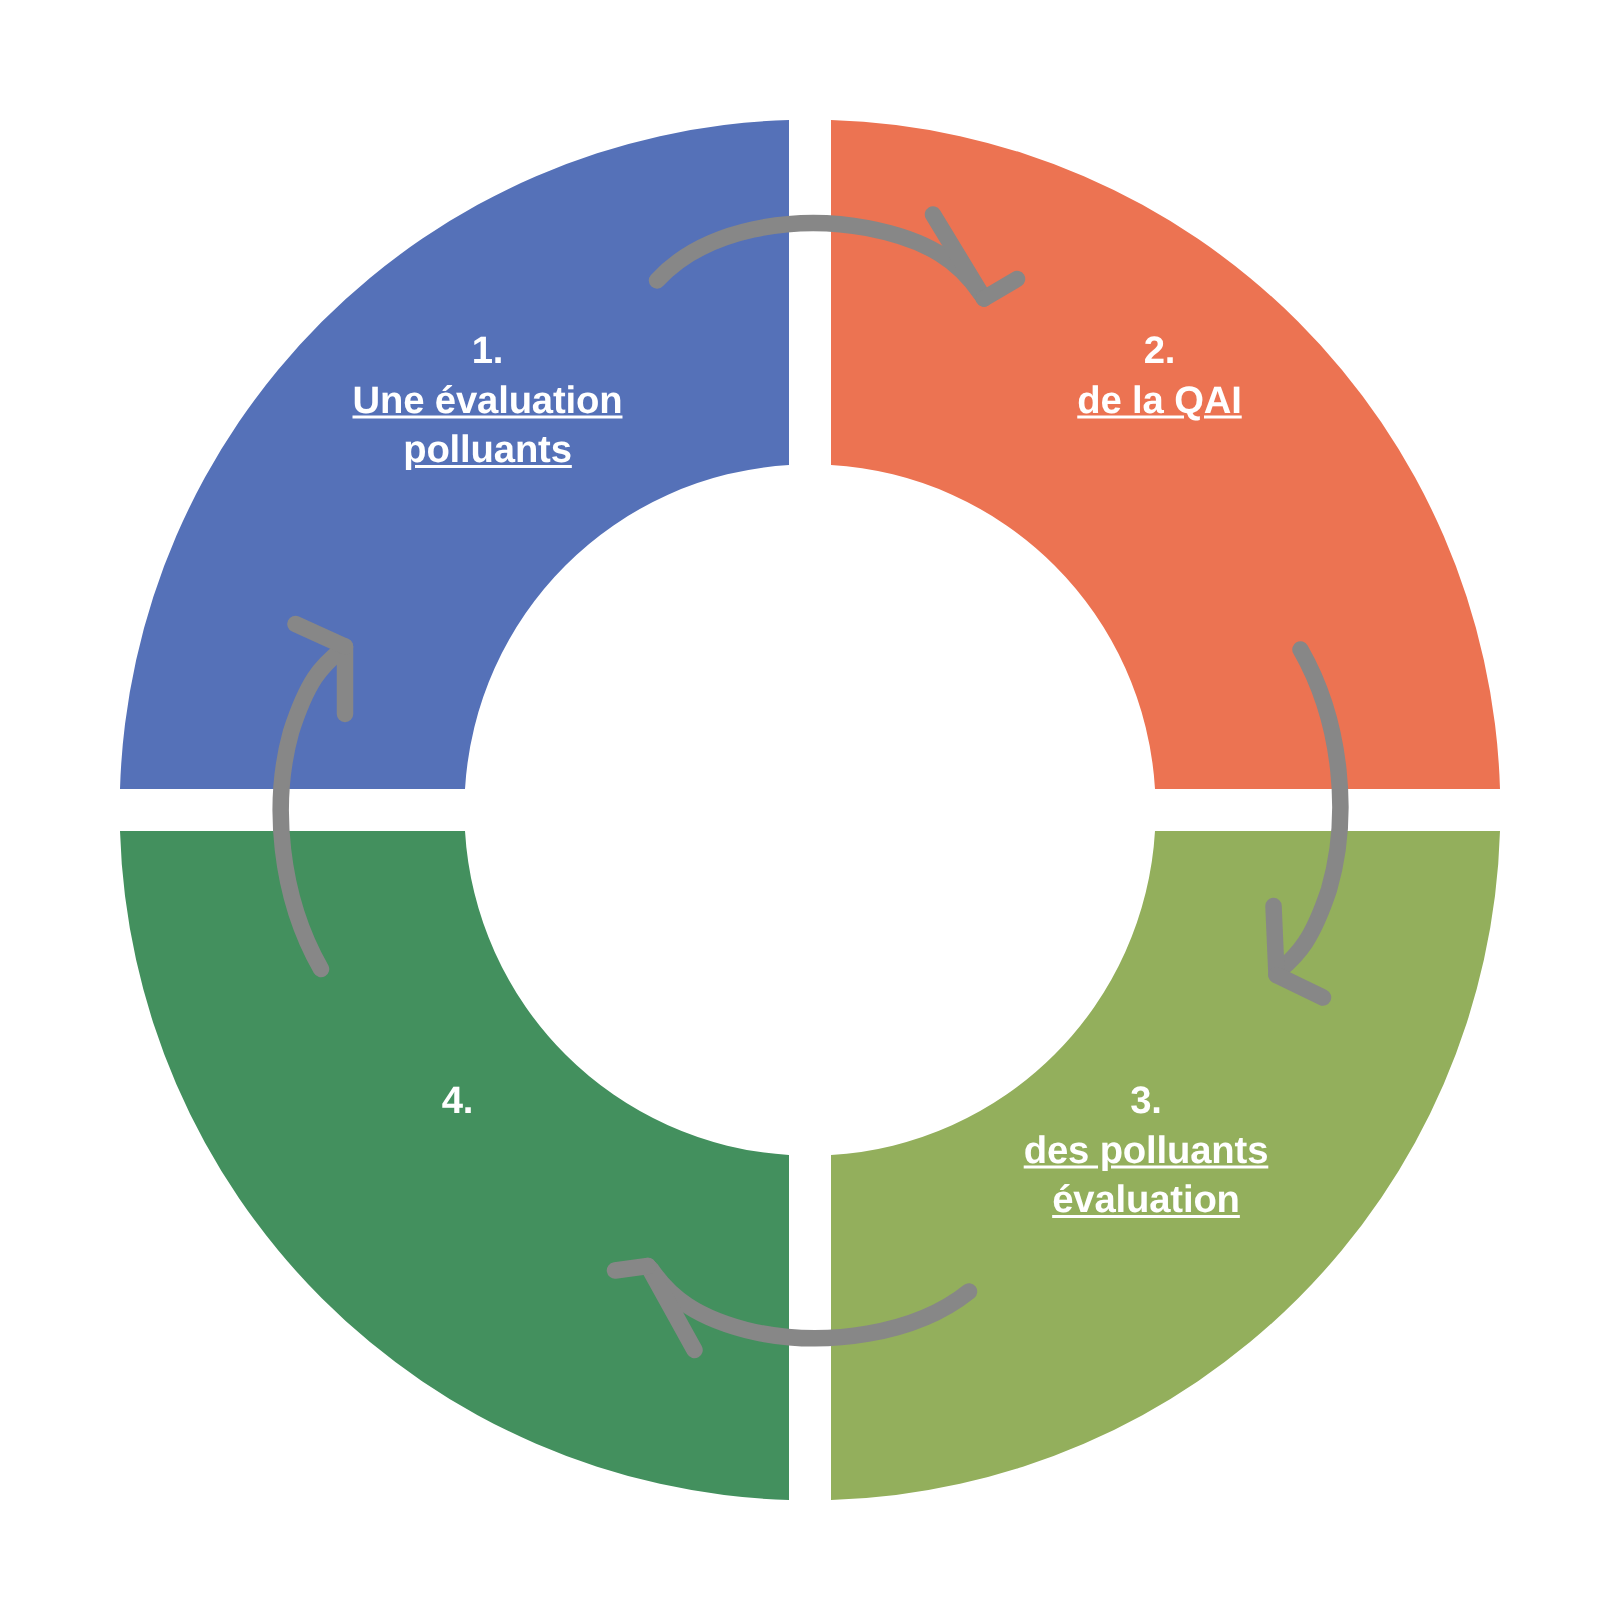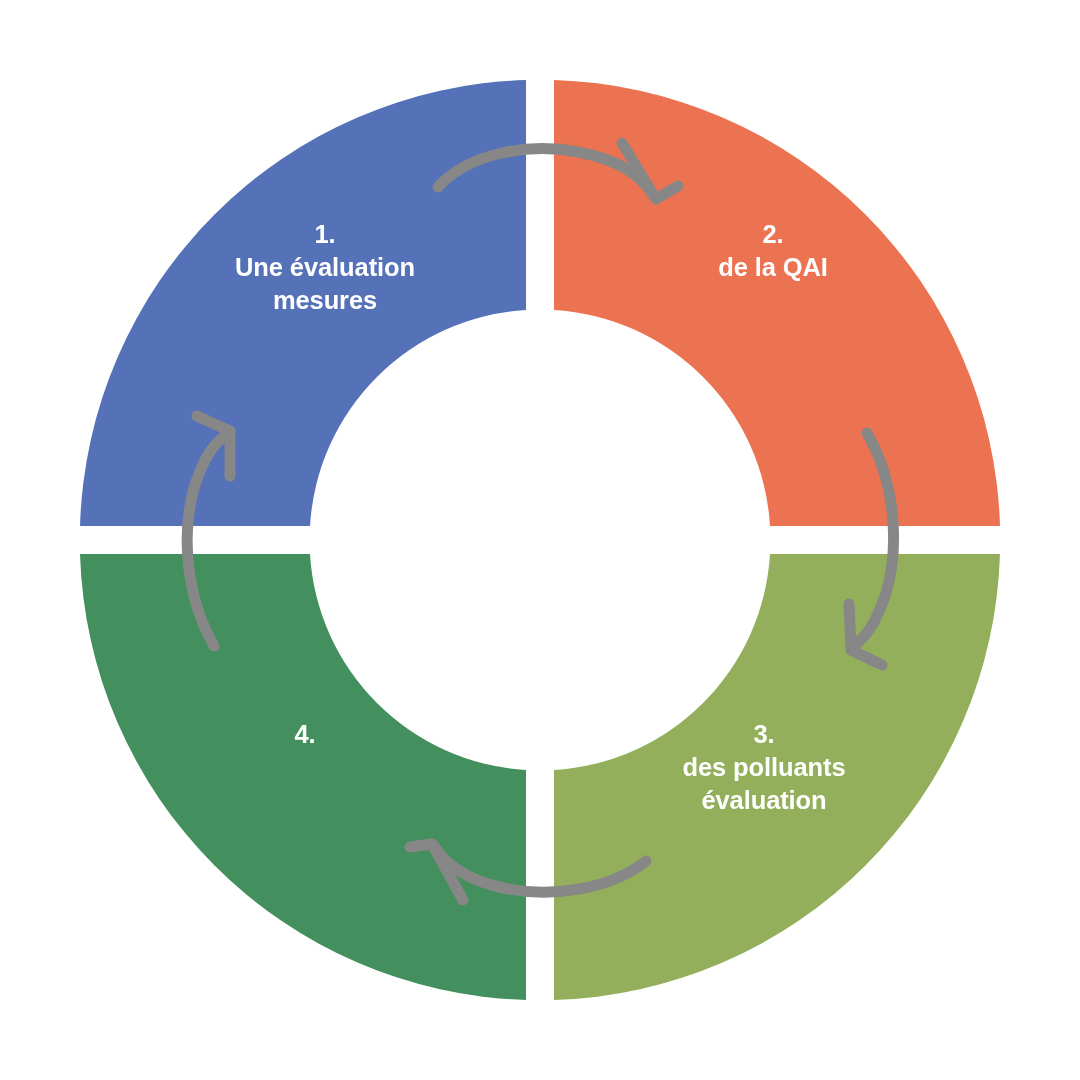--- a/index.html
+++ b/index.html
@@ -36,20 +36,21 @@
     text-align: center;
     letter-spacing: -0.1px;
     white-space: nowrap;
     user-select: none;
   }
   .seg-label .num {
     display: block;
   }
   .seg-label .ln {
     display: block;
+    text-decoration: underline;
   }
   
   #label-step-1 {
     left: 130px;
     top: 218px;
     width: 390px;
   }
   
   #label-step-2 {
     left: 578px;
@@ -121,21 +122,21 @@
     <g id="arr4">
       <path class="arr-stroke" d="M 214 646 C 186 597 181 535 194 488 C 205 454 214 444 228 433" fill="none" stroke="#878787" stroke-width="11" stroke-linecap="round" stroke-linejoin="round"></path>
       <path class="arr-stroke" d="M 230 476 L 230 431" fill="none" stroke="#878787" stroke-width="11" stroke-linecap="round" stroke-linejoin="round"></path>
       <path class="arr-stroke" d="M 197 416 L 230 431" fill="none" stroke="#878787" stroke-width="11" stroke-linecap="round" stroke-linejoin="round"></path>
     </g>
   </svg>
 
   <div class="seg-label" id="label-step-1" style="color: rgb(255, 255, 255);">
     <span class="num">1.</span>
     <span class="ln">Une évaluation</span>
-    <span class="ln">mesures</span>
+    <span class="ln">polluants</span>
   </div>
 
   <div class="seg-label" id="label-step-2" style="color: rgb(255, 255, 255);">
     <span class="num">2.</span>
     <span class="ln">de la QAI</span>
   </div>
 
   <div class="seg-label" id="label-step-3" style="color: rgb(255, 255, 255);">
     <span class="num">3.</span>
     <span class="ln">des polluants</span>

